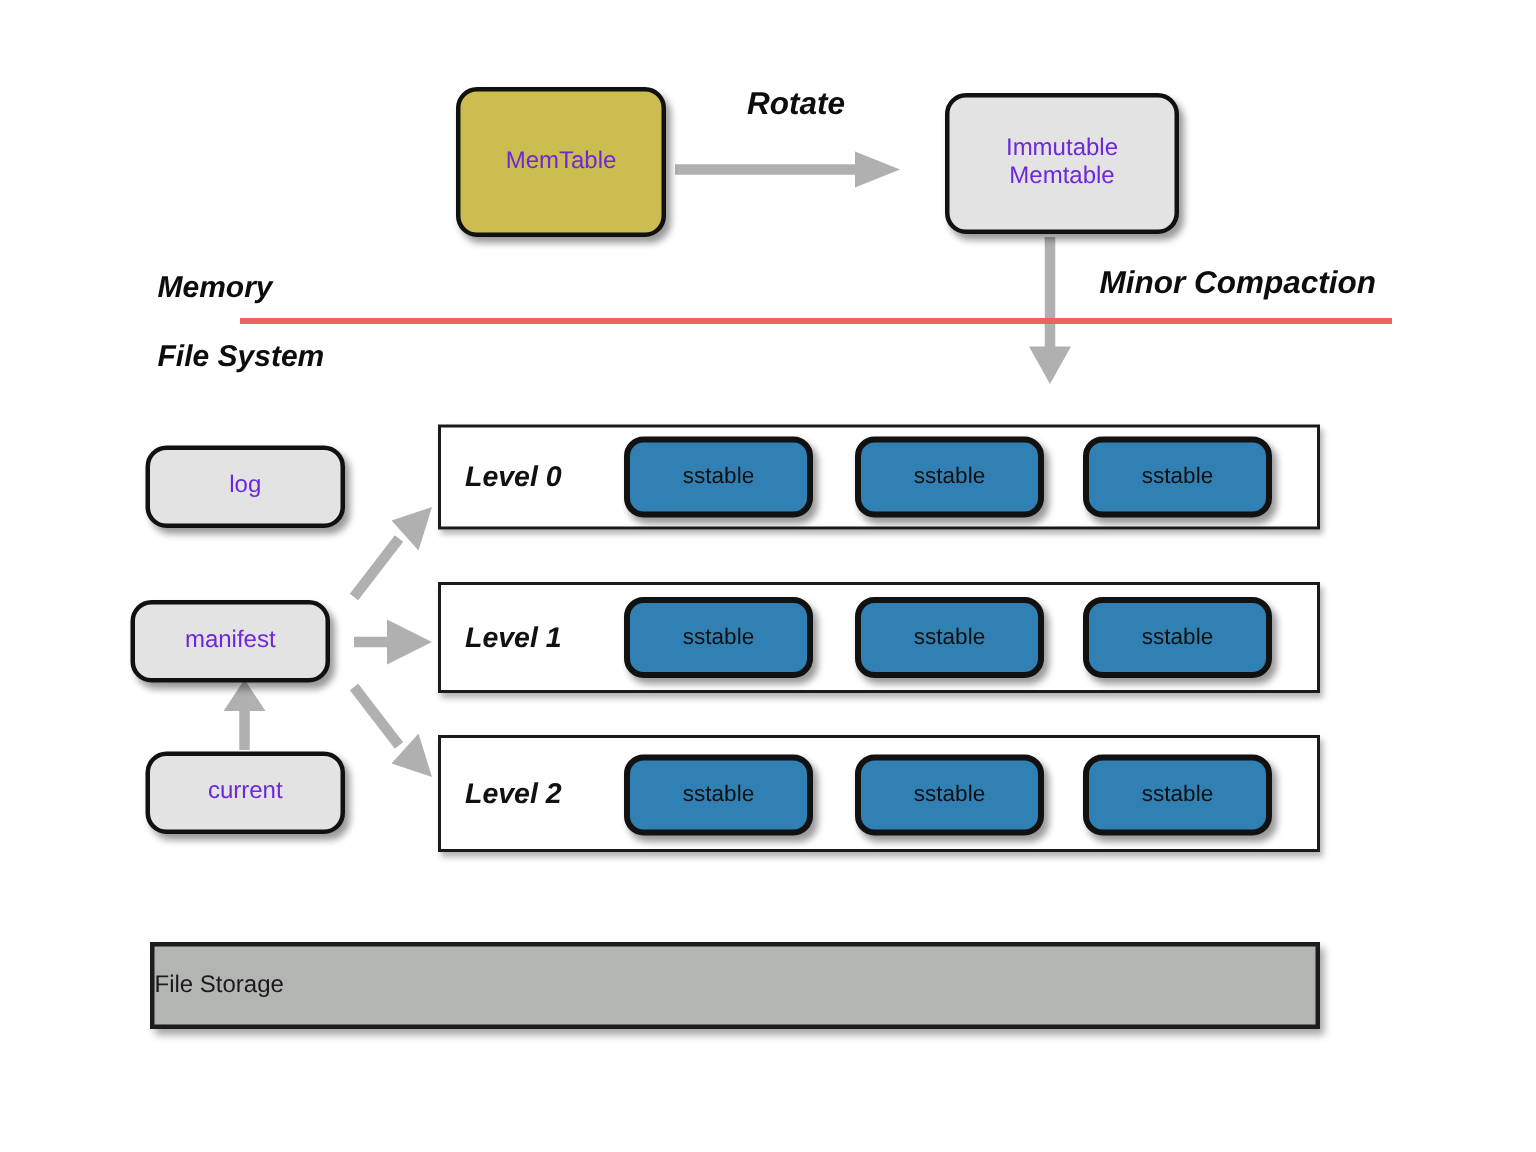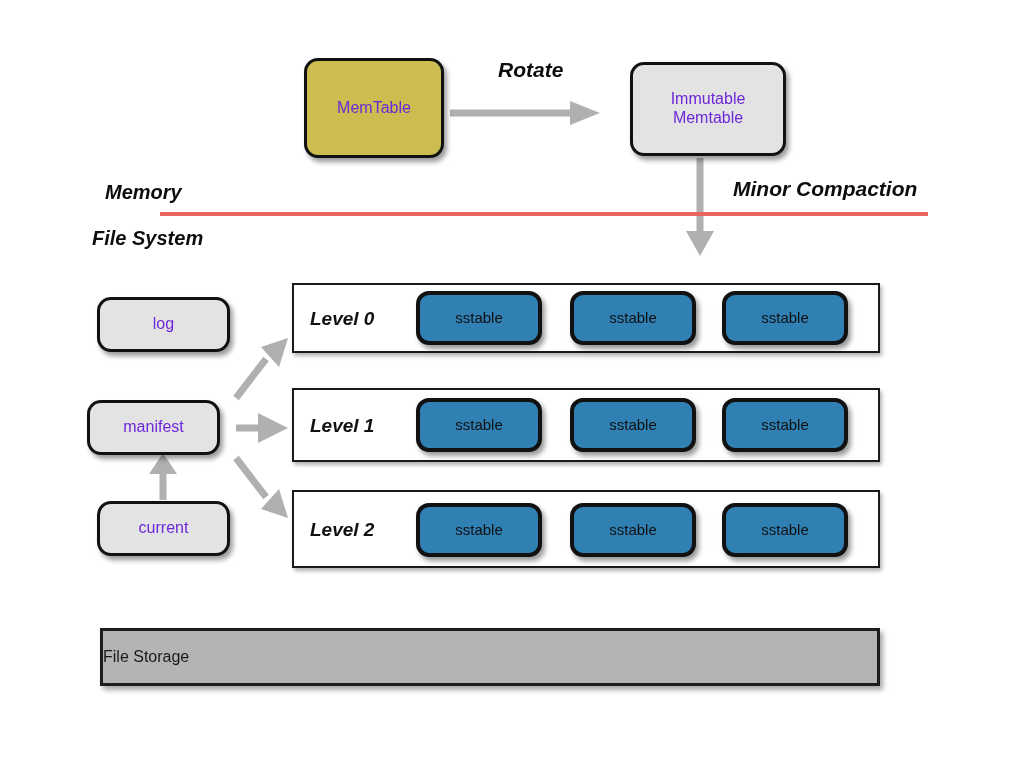--- a/index.html
+++ b/index.html
@@ -158,21 +158,21 @@
     <span>Immutable</span>
     <span>Memtable</span>
   </div>
 
   <div class="bold-italic-label" style="left:498px; top:58px; font-size:21px;">Rotate</div>
 
   <div class="bold-italic-label" style="left:718px; top:177px; font-size:21px;margin-left:15px;">Minor Compaction</div>
 
   <div class="bold-italic-label" style="left:105px; top:181px; font-size:20px;">Memory</div>
 
-  <div class="bold-italic-label" style="left:92px; top:227px; font-size:20px;">File System</div>
+  <div class="bold-italic-label" style="left:105px; top:227px; font-size:20px;">File System</div>
 
   <div class="node node-gray" style="left:97px; top:297px; width:133px; height:55px;">
     <span>log</span>
   </div>
 
   <div class="node node-gray" style="left:87px; top:400px; width:133px; height:55px;">
     <span>manifest</span>
   </div>
 
   <div class="node node-gray" style="left:97px; top:501px; width:133px; height:55px;">

